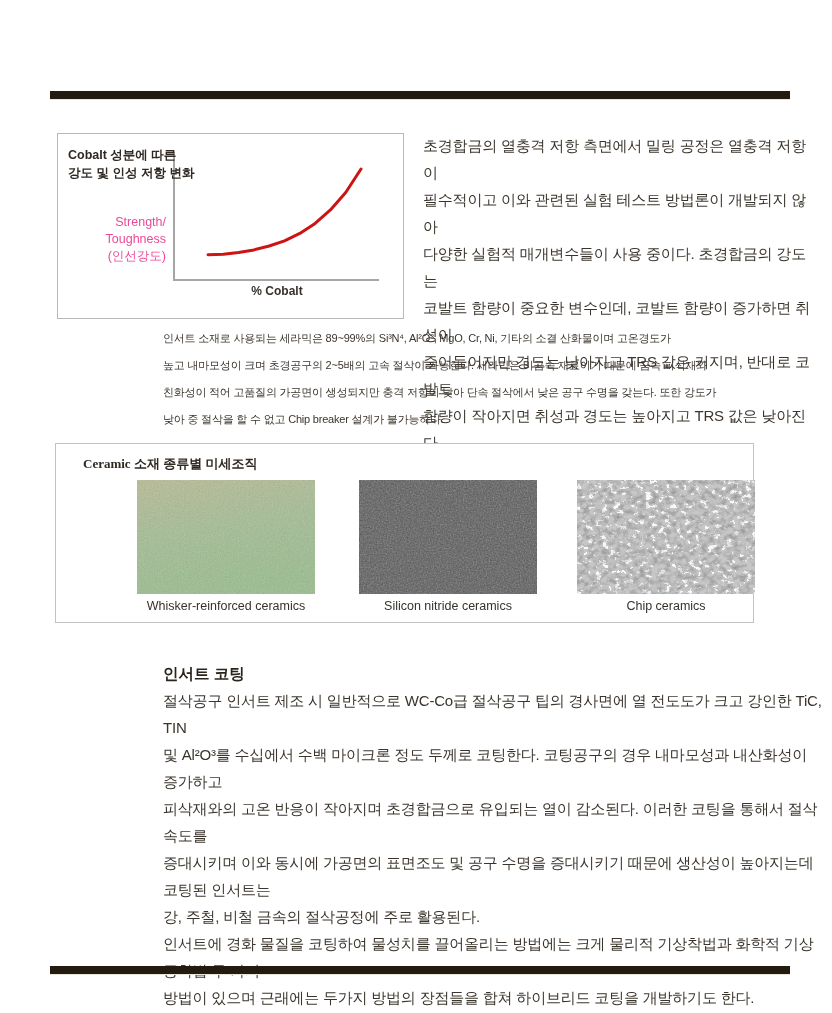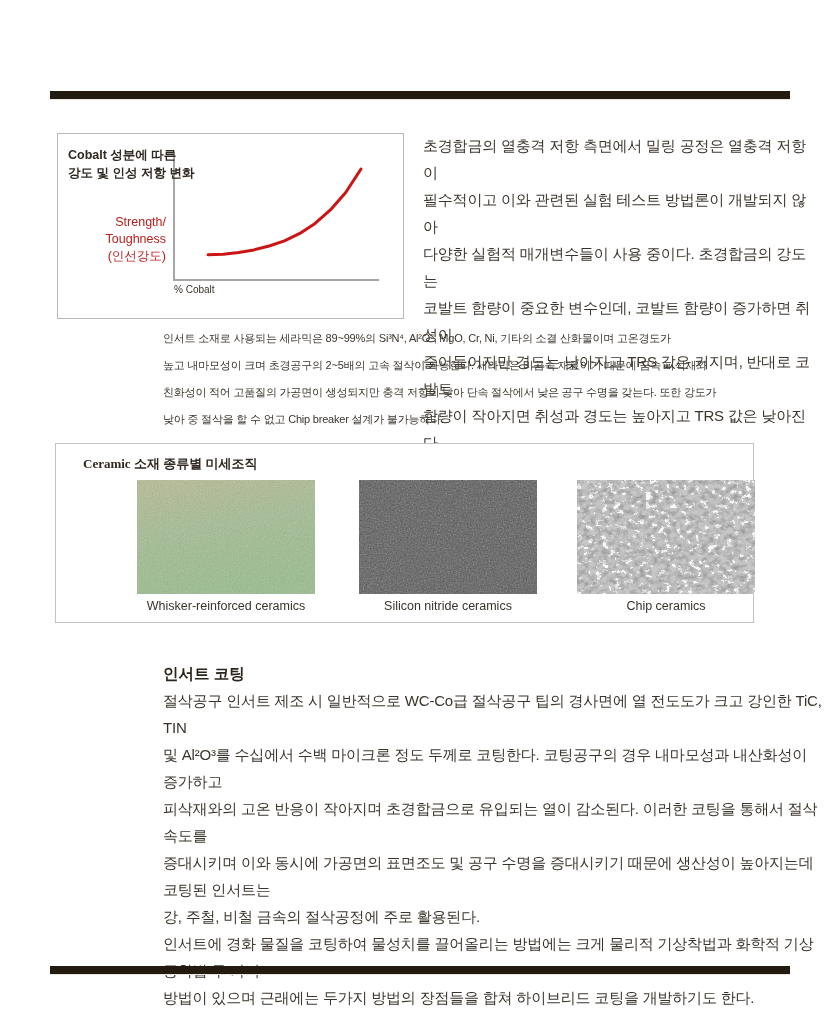--- a/index.html
+++ b/index.html
@@ -5,22 +5,22 @@
   html,body{margin:0;padding:0;background:#ffffff;}
   body{font-family:"Liberation Sans","DejaVu Sans",sans-serif;}
   .page{position:relative;width:832px;height:1013px;background:#ffffff;overflow:hidden;margin-top:36px;}
   .rule-bar{position:absolute;left:50px;width:740px;height:8px;background:#231a10;box-shadow:0 1px 0 #e9e5dc;}
   .rule-top{top:55px;}
   .rule-bottom{top:930px;}
 
   
   .cobalt-box{position:absolute;left:57px;top:97px;width:345px;height:184px;background:#ffffff;border:1px solid #b9b9b9;}
   .cobalt-title{position:absolute;left:10px;top:12px;font-size:12.5px;font-weight:bold;color:#2f2922;line-height:18px;white-space:pre-line;}
-  .cobalt-ylab{position:absolute;left:0px;top:80px;width:108px;text-align:right;font-size:12.5px;color:#b91c1c;line-height:17px;white-space:pre-line;}
-  .cobalt-xlab{position:absolute;left:116px;top:150px;width:206px;font-size:10px;color:#37322b;}
+  .cobalt-ylab{position:absolute;left:0px;top:80px;width:108px;text-align:right;font-size:12.5px;color:#ec4899;line-height:17px;white-space:pre-line;}
+  .cobalt-xlab{position:absolute;left:116px;top:150px;width:206px;text-align:center;font-size:12px;color:#37322b;font-weight:bold;}
   .cobalt-svg{position:absolute;left:0;top:0;width:345px;height:184px;}
 
   
   .lines{white-space:pre-line;}
   .intro-par{position:absolute;left:423px;top:96px;width:395px;font-size:15px;line-height:27px;color:#3a342c;letter-spacing:-0.2px;}
   .ceramic-par{position:absolute;left:163px;top:289px;width:660px;font-size:11px;line-height:27px;color:#3a342c;letter-spacing:-0.2px;}
 
   
   .ceramic-box{position:absolute;left:55px;top:407px;width:697px;height:178px;background:#ffffff;border:1px solid #c2c2c2;}
   .ceramic-header{position:absolute;left:27px;top:11px;font-size:13px;font-weight:bold;color:#2f2922;font-family:Liberation Serif, serif;}

